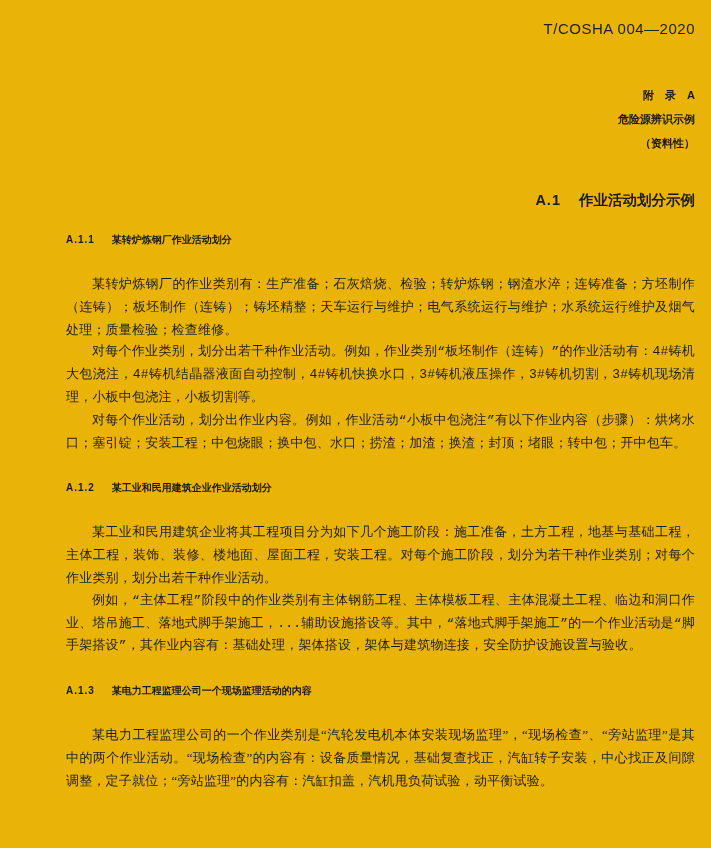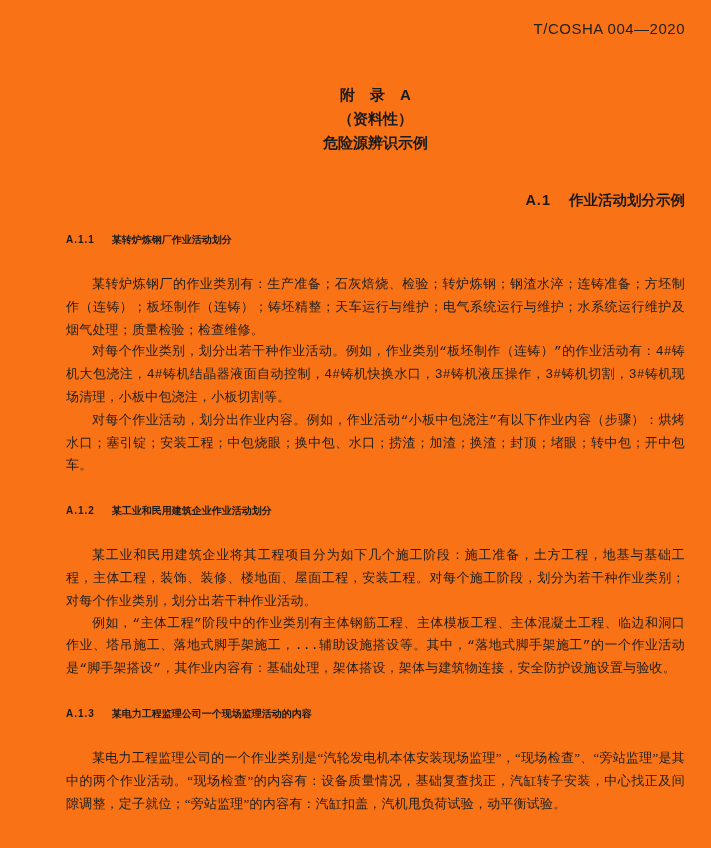--- a/index.html
+++ b/index.html
@@ -4,40 +4,40 @@
 <style>
   html, body {
     margin: 0;
     padding: 0;
     background: #ffffff;
   }
   .page {
     position: relative;
     width: 711px;
     height: 848px;
-    background: #f97316;
+    background: #eab308;
     color: #1c1c1c;
     box-sizing: border-box;
-    padding: 20px 26px 0 66px;
+    padding: 20px 16px 0 66px;
     overflow: hidden;
     font-family: "Liberation Serif", "DejaVu Serif", serif;
   }
   .doc-code {
     text-align: right;
     font-family: "Liberation Sans", "DejaVu Sans", sans-serif;
     font-size: 15px;
     letter-spacing: 0.5px;
     color: #222;
   }
   .appendix-head {
     margin-top: 46px;
-    text-align: center;
+    text-align: right;
     font-family: "Liberation Sans", "DejaVu Sans", sans-serif;
     font-weight: bold;
-    font-size: 15px;
+    font-size: 11px;
     line-height: 24px;
     color: #1a1a1a;
   }
   h2.sec {
     margin: 36px 0 0 0;
     font-family: "Liberation Sans", "DejaVu Sans", sans-serif;
     font-weight: bold;
     font-size: 14.5px;
     line-height: 18px;
     color: #1a1a1a;
@@ -74,22 +74,22 @@
 </style>
 </head>
 <body>
 
 <div class="page">
 
   <div class="doc-code">T/COSHA 004—2020</div>
 
   <div class="appendix-head">
     <div>附　录　A</div>
+    <div>危险源辨识示例</div>
     <div>（资料性）</div>
-    <div>危险源辨识示例</div>
   </div>
 
   <h2 class="sec">
     <span class="sec-num">A.1</span>
     <span>作业活动划分示例</span>
   </h2>
 
   <h3 class="subsec">
     <span class="sec-num">A.1.1</span>
     <span>某转炉炼钢厂作业活动划分</span>

